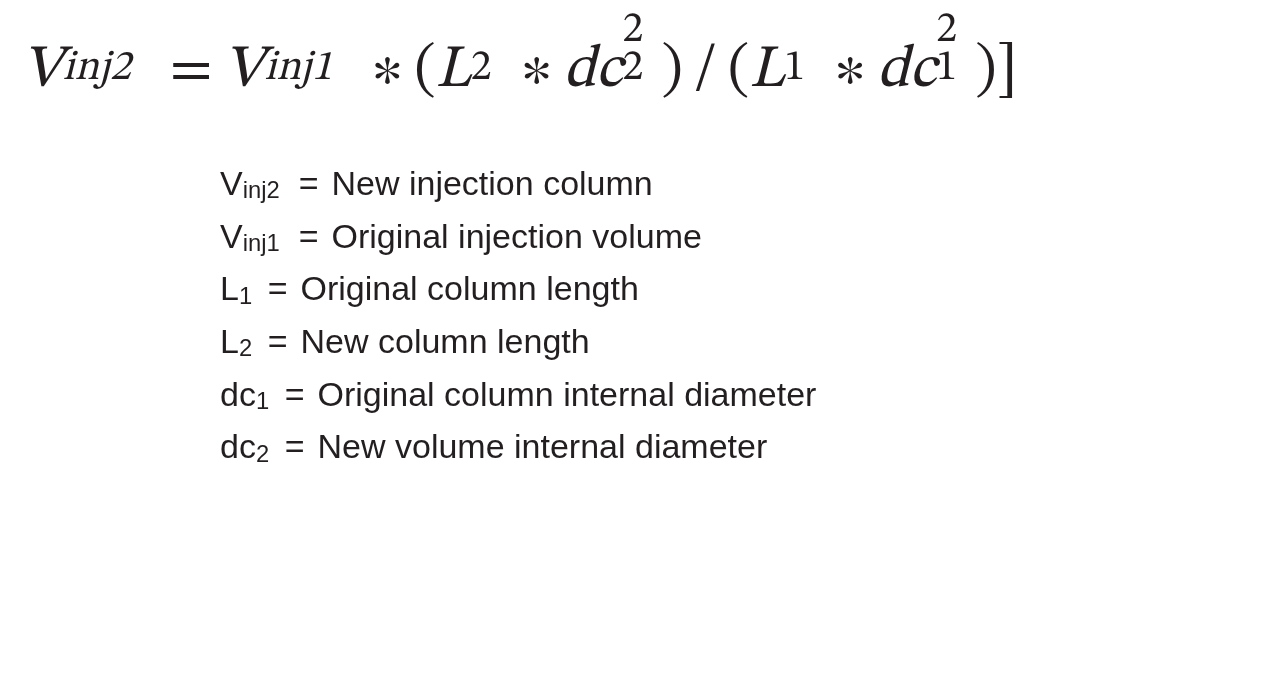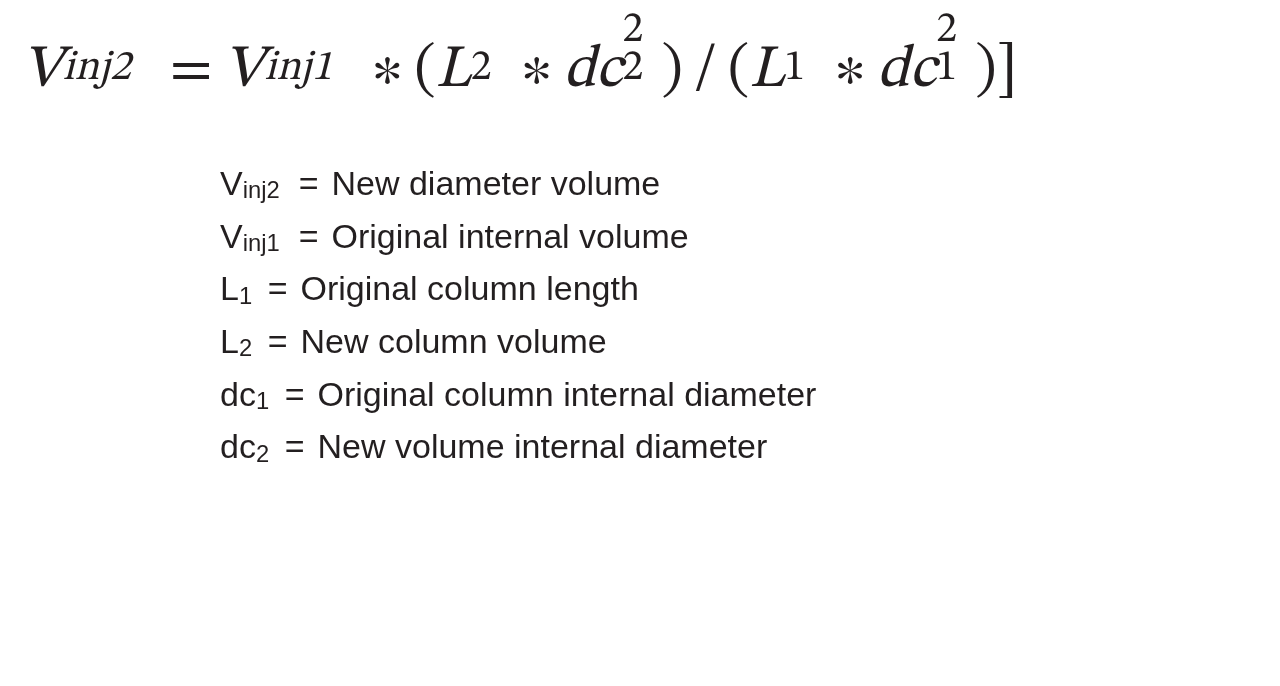--- a/index.html
+++ b/index.html
@@ -110,36 +110,36 @@
       <span class="base">L</span><span class="subsup"><span class="sub up">1</span></span>
     </span><span class="op">∗</span><span class="term">
       <span class="base">dc</span><span class="subsup"><span class="sup">2</span><span class="sub up">1</span></span>
     </span><span class="paren">)</span><span class="paren">]</span>
   </div>
 
   <div class="legend">
 
     <div class="row">
       <span class="lsym">V</span><span class="ls-subsup w1"><span class="sub">inj2</span></span><span class="eq">=</span>
-      <span>New diameter volume</span>
+      <span>New injection column</span>
     </div>
 
     <div class="row">
       <span class="lsym">V</span><span class="ls-subsup w1"><span class="sub">inj1</span></span><span class="eq">=</span>
-      <span>Original internal volume</span>
+      <span>Original injection volume</span>
     </div>
 
     <div class="row">
       <span class="lsym">L</span><span class="ls-subsup w2"><span class="sub">1</span></span><span class="eq">=</span>
       <span>Original column length</span>
     </div>
 
     <div class="row">
       <span class="lsym">L</span><span class="ls-subsup w2"><span class="sub">2</span></span><span class="eq">=</span>
-      <span>New column volume</span>
+      <span>New column length</span>
     </div>
 
     <div class="row">
       <span class="lsym">dc</span><span class="ls-subsup w2"><span class="sub">1</span></span><span class="eq">=</span>
       <span>Original column internal diameter</span>
     </div>
 
     <div class="row">
       <span class="lsym">dc</span><span class="ls-subsup w2"><span class="sub">2</span></span><span class="eq">=</span>
       <span>New volume internal diameter</span>

